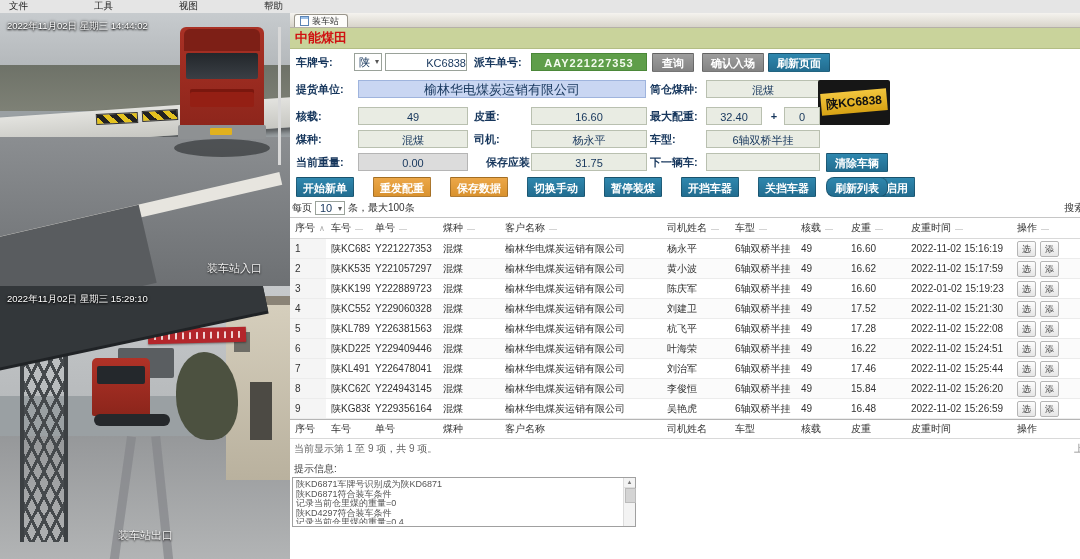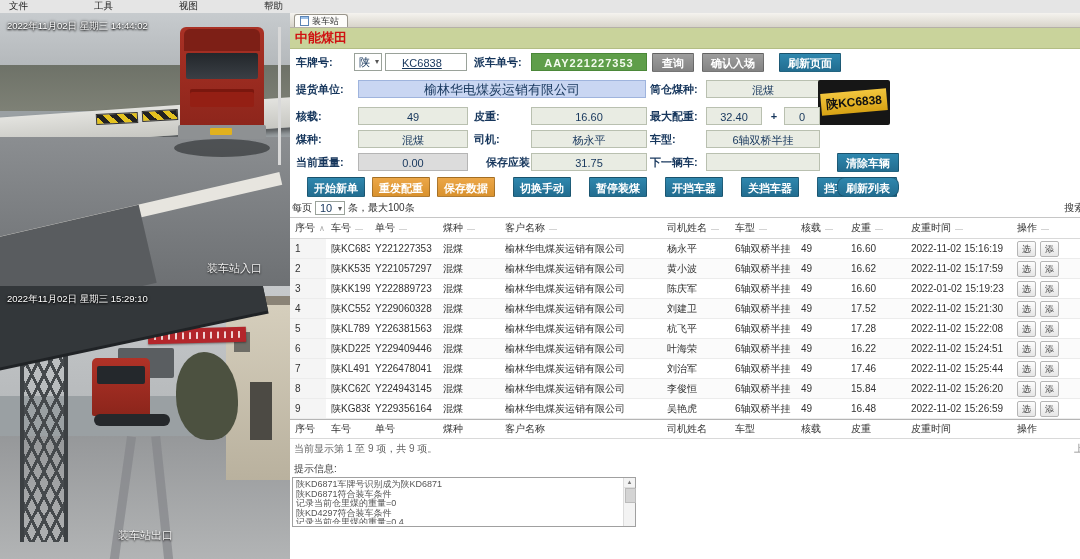--- a/index.html
+++ b/index.html
@@ -84,30 +84,30 @@
   #statusbar{height:20px;background:#c9d39b;border-bottom:1px solid #b3bd85;display:flex;align-items:center;}
   #status-msg{margin-left:5px;font-size:13px;font-weight:bold;color:#d01111;}
   
   #form{position:relative;height:150px;background:#fff;font-size:11px;}
   .fl{position:absolute;height:18px;line-height:18px;color:#16365c;font-weight:600;}
   .fd{position:absolute;height:18px;line-height:18px;text-align:center;color:#16365c;
     background:#e9ece3;border:1px solid #b9c0b0;box-sizing:border-box;overflow:hidden;}
   .fd.lav{background:#c9d6f2;border-color:#9fb4dd;}
   .fd.green{background:#5f9e4a;border-color:#4b8839;color:#f4fbef;letter-spacing:1px;font-weight:bold;}
   .fd.dim{background:#dcdcdc;border-color:#b5b5b5;}
-  .fd.left{text-align:left;padding-left:16px;text-decoration:underline;}
+  .fd.left{text-align:right;padding-left:16px;}
   .sel{position:absolute;height:18px;line-height:16px;box-sizing:border-box;background:#fff;border:1px solid #9aa29a;
     color:#16365c;text-align:left;padding-left:4px;font-size:11px;}
   .sel::after{content:"▾";float:right;margin-right:2px;font-size:8px;color:#555;}
   .btn{position:absolute;height:19px;line-height:19px;text-align:center;color:#fff;font-size:11px;font-weight:600;
     border:1px solid rgba(0,0,0,.25);box-sizing:border-box;border-radius:1px;cursor:pointer;}
   .btn.gray{background:linear-gradient(#9e9e9e,#838383);}
-  .btn.blue{background:linear-gradient(#2f87ae,#226d90);margin-left:11px;}
+  .btn.blue{background:linear-gradient(#2f87ae,#226d90);}
   .btn.orange{background:linear-gradient(#eca748,#d9922e);color:#fff;}
-  #action-row{position:absolute;left:6px;top:128px;display:flex;gap:7px;}
+  #action-row{position:absolute;left:6px;top:128px;display:flex;gap:19px;}
   #action-row .btn{position:static;padding:0 6px;min-width:56px;height:20px;line-height:20px;}
   #plate-img{position:absolute;left:528px;top:31px;width:72px;height:45px;background:#161616;border-radius:2px;overflow:hidden;}
   #plate-inner{position:absolute;left:3px;top:11px;width:66px;height:22px;line-height:22px;text-align:center;
     background:linear-gradient(#f2c63e,#d7a214);transform:rotate(-5deg);font-weight:bold;font-size:12px;color:#111;}
   
   #list-controls{height:18px;display:flex;align-items:center;font-size:10px;color:#333;padding:0 2px;}
   #per-page-select{width:30px;height:14px;line-height:13px;position:static;display:inline-block;margin:0 3px;}
   #search-wrap{margin-left:auto;display:flex;align-items:center;gap:3px;margin-right:2px;}
   #search-input{width:66px;height:14px;border:1px solid #999;font-size:10px;padding:0 2px;box-sizing:border-box;}
   

